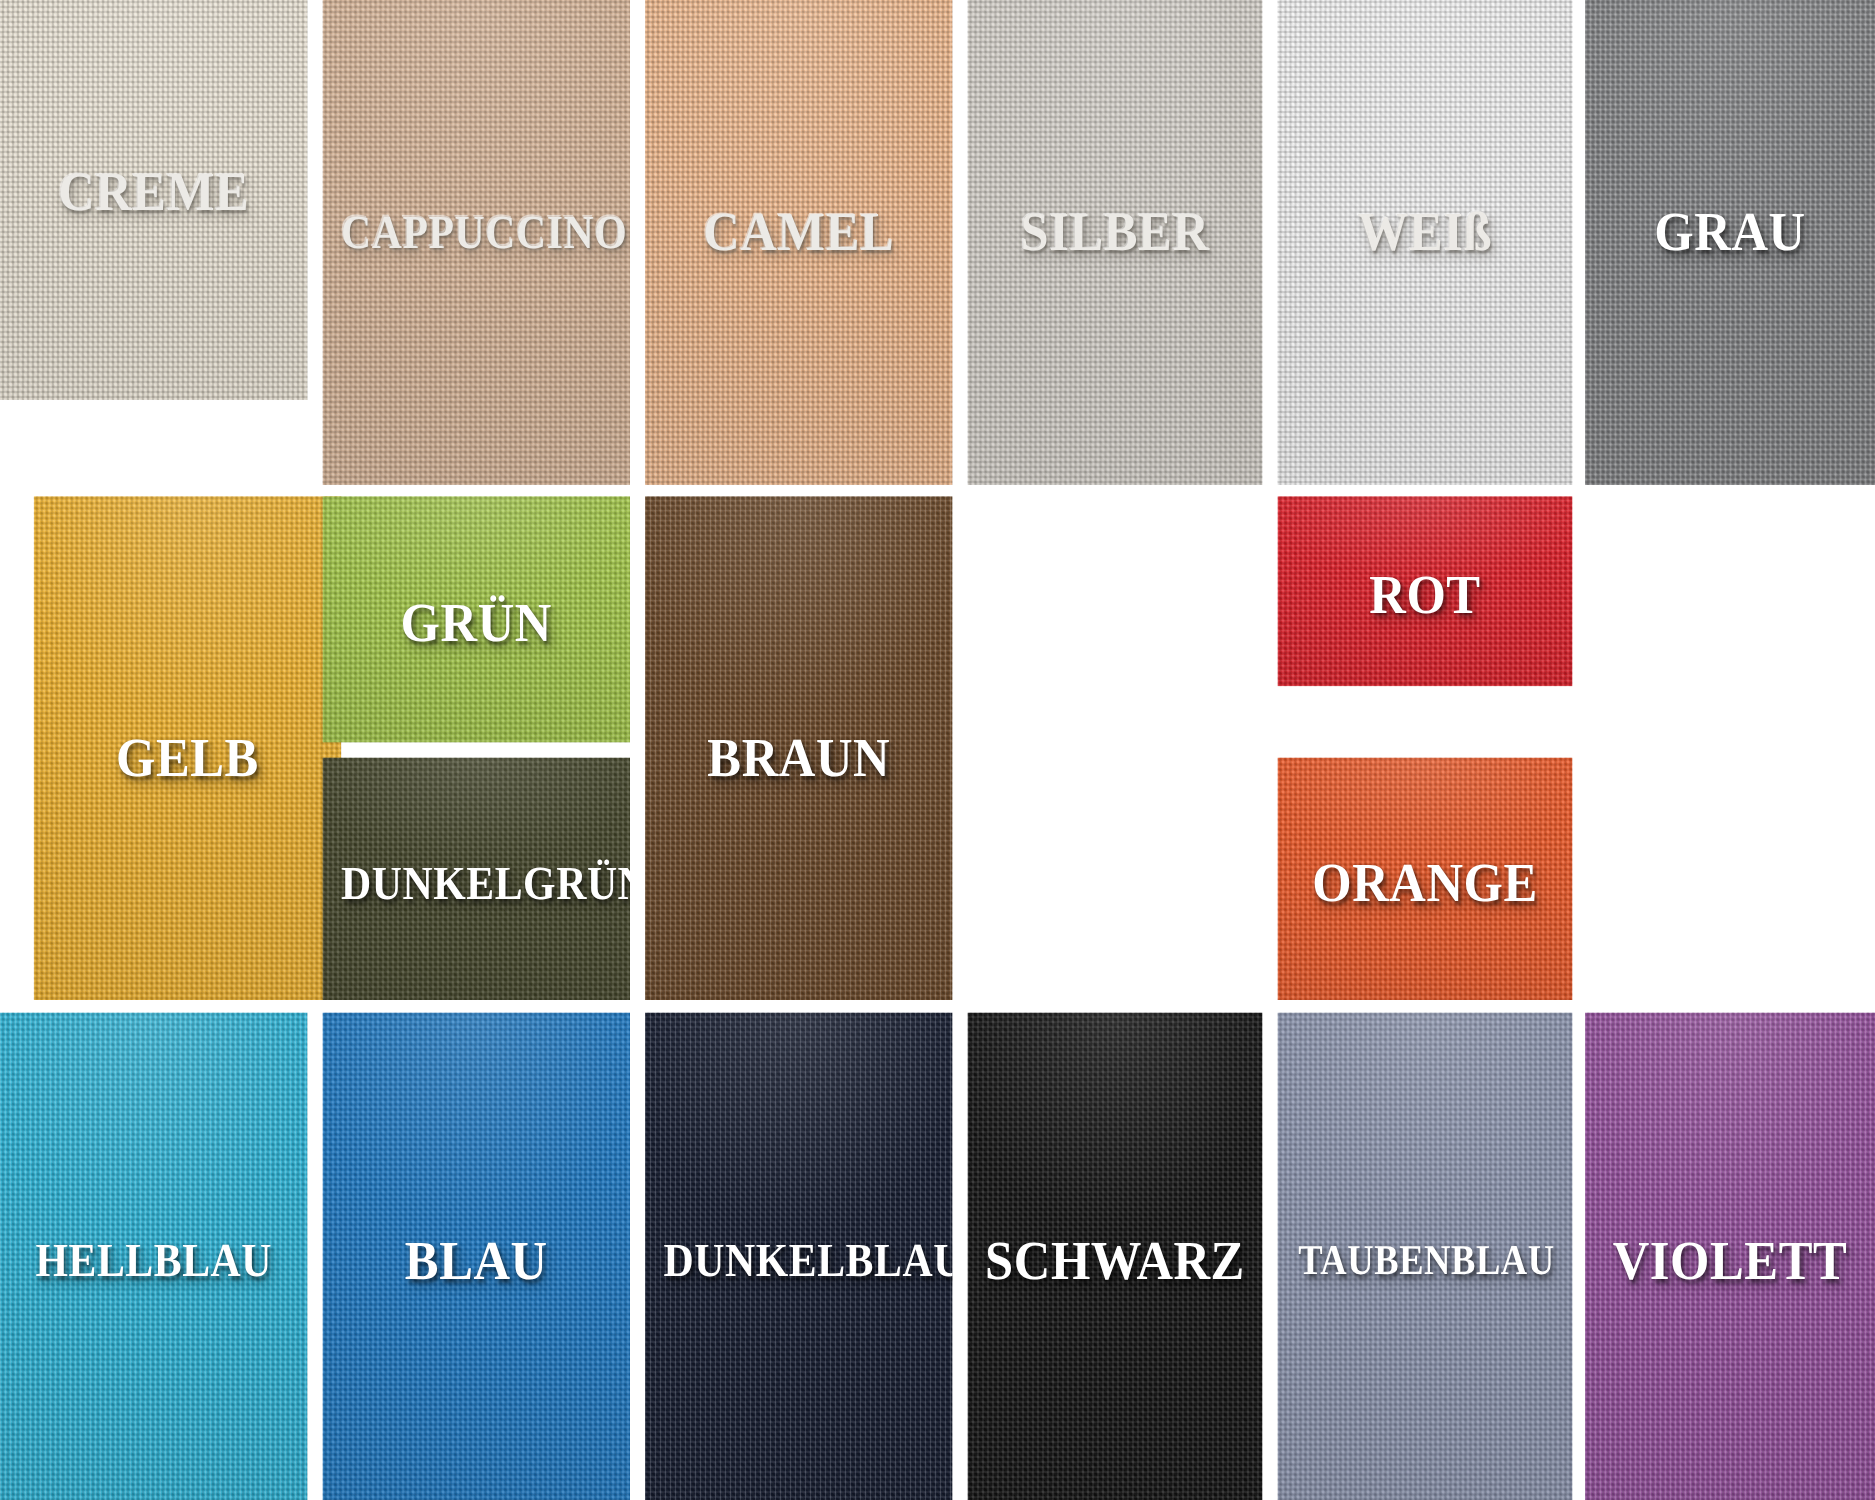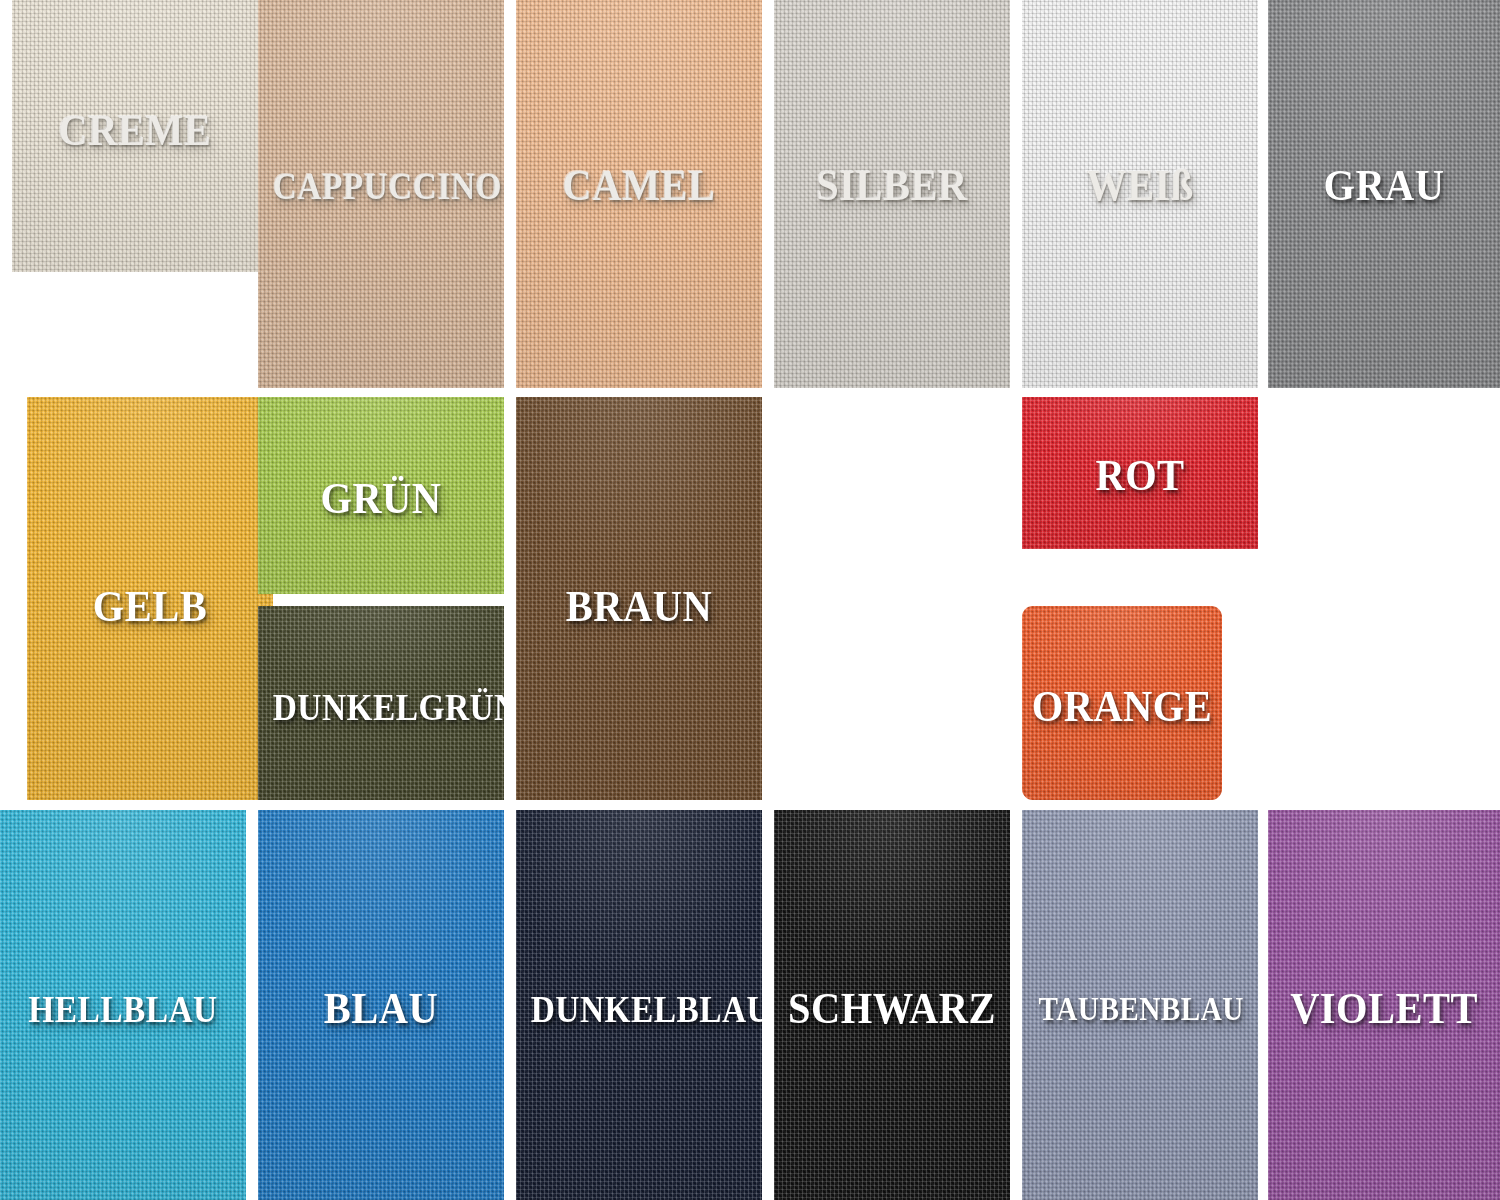--- a/index.html
+++ b/index.html
@@ -101,21 +101,21 @@
       3px 5px 9px rgba(90,85,78,0.40),
       -1px -1px 0 rgba(255,255,255,0.55);
   }
   .label.long { font-size: 38px; transform: scaleX(0.88); }
   .label.xlong { font-size: 34px; transform: scaleX(0.86); }
 </style>
 </head>
 <body>
 
 <div id="board" style="width: 1500px; height: 1200px; background: rgb(255, 255, 255);">
-    <div class="swatch" style="left: 0px; top: 0px; width: 246px; height: 272px; margin-left: 12px;">
+    <div class="swatch" style="left: 0px; top: 0px; width: 246px; height: 320px;">
       <div class="fill" style="background: rgb(232, 225, 211);"></div>
       <div class="weave"></div>
       <div class="sheen"></div>
       <div class="label dim" style="position: absolute; left: 0px; right: 0px; top: 48%; transform: translateY(-50%) scaleX(0.92); text-align: center;">CREME</div>
     </div>
     <div class="swatch" style="left: 258px; top: 0px; width: 246px; height: 388px;">
       <div class="fill" style="background: rgb(217, 183, 154);"></div>
       <div class="weave"></div>
       <div class="sheen"></div>
       <div class="label long dim" style="position: absolute; left: 0px; right: 0px; top: 48%; transform: translateY(-50%) scaleX(0.88); text-align: center;">CAPPUCCINO</div>
@@ -167,21 +167,21 @@
       <div class="weave"></div>
       <div class="sheen"></div>
       <div class="label" style="position: absolute; left: 0px; right: 0px; top: 52%; transform: translateY(-50%) scaleX(0.92); text-align: center;">BRAUN</div>
     </div>
     <div class="swatch" style="left: 1022px; top: 397px; width: 236px; height: 152px;">
       <div class="fill" style="background: rgb(227, 32, 42);"></div>
       <div class="weave"></div>
       <div class="sheen"></div>
       <div class="label" style="position: absolute; left: 0px; right: 0px; top: 52%; transform: translateY(-50%) scaleX(0.92); text-align: center;">ROT</div>
     </div>
-    <div class="swatch" style="left: 1022px; top: 606px; width: 200px; height: 194px; border-radius: 11px;">
+    <div class="swatch" style="left: 1022px; top: 606px; width: 236px; height: 194px;">
       <div class="fill" style="background: rgb(239, 90, 40);"></div>
       <div class="weave"></div>
       <div class="sheen"></div>
       <div class="label" style="position: absolute; left: 0px; right: 0px; top: 52%; transform: translateY(-50%) scaleX(0.92); text-align: center;">ORANGE</div>
     </div>
     <div class="swatch" style="left: 0px; top: 810px; width: 246px; height: 390px;">
       <div class="fill" style="background: rgb(46, 181, 216);"></div>
       <div class="weave"></div>
       <div class="sheen"></div>
       <div class="label long" style="position: absolute; left: 0px; right: 0px; top: 51%; transform: translateY(-50%) scaleX(0.88); text-align: center;">HELLBLAU</div>

